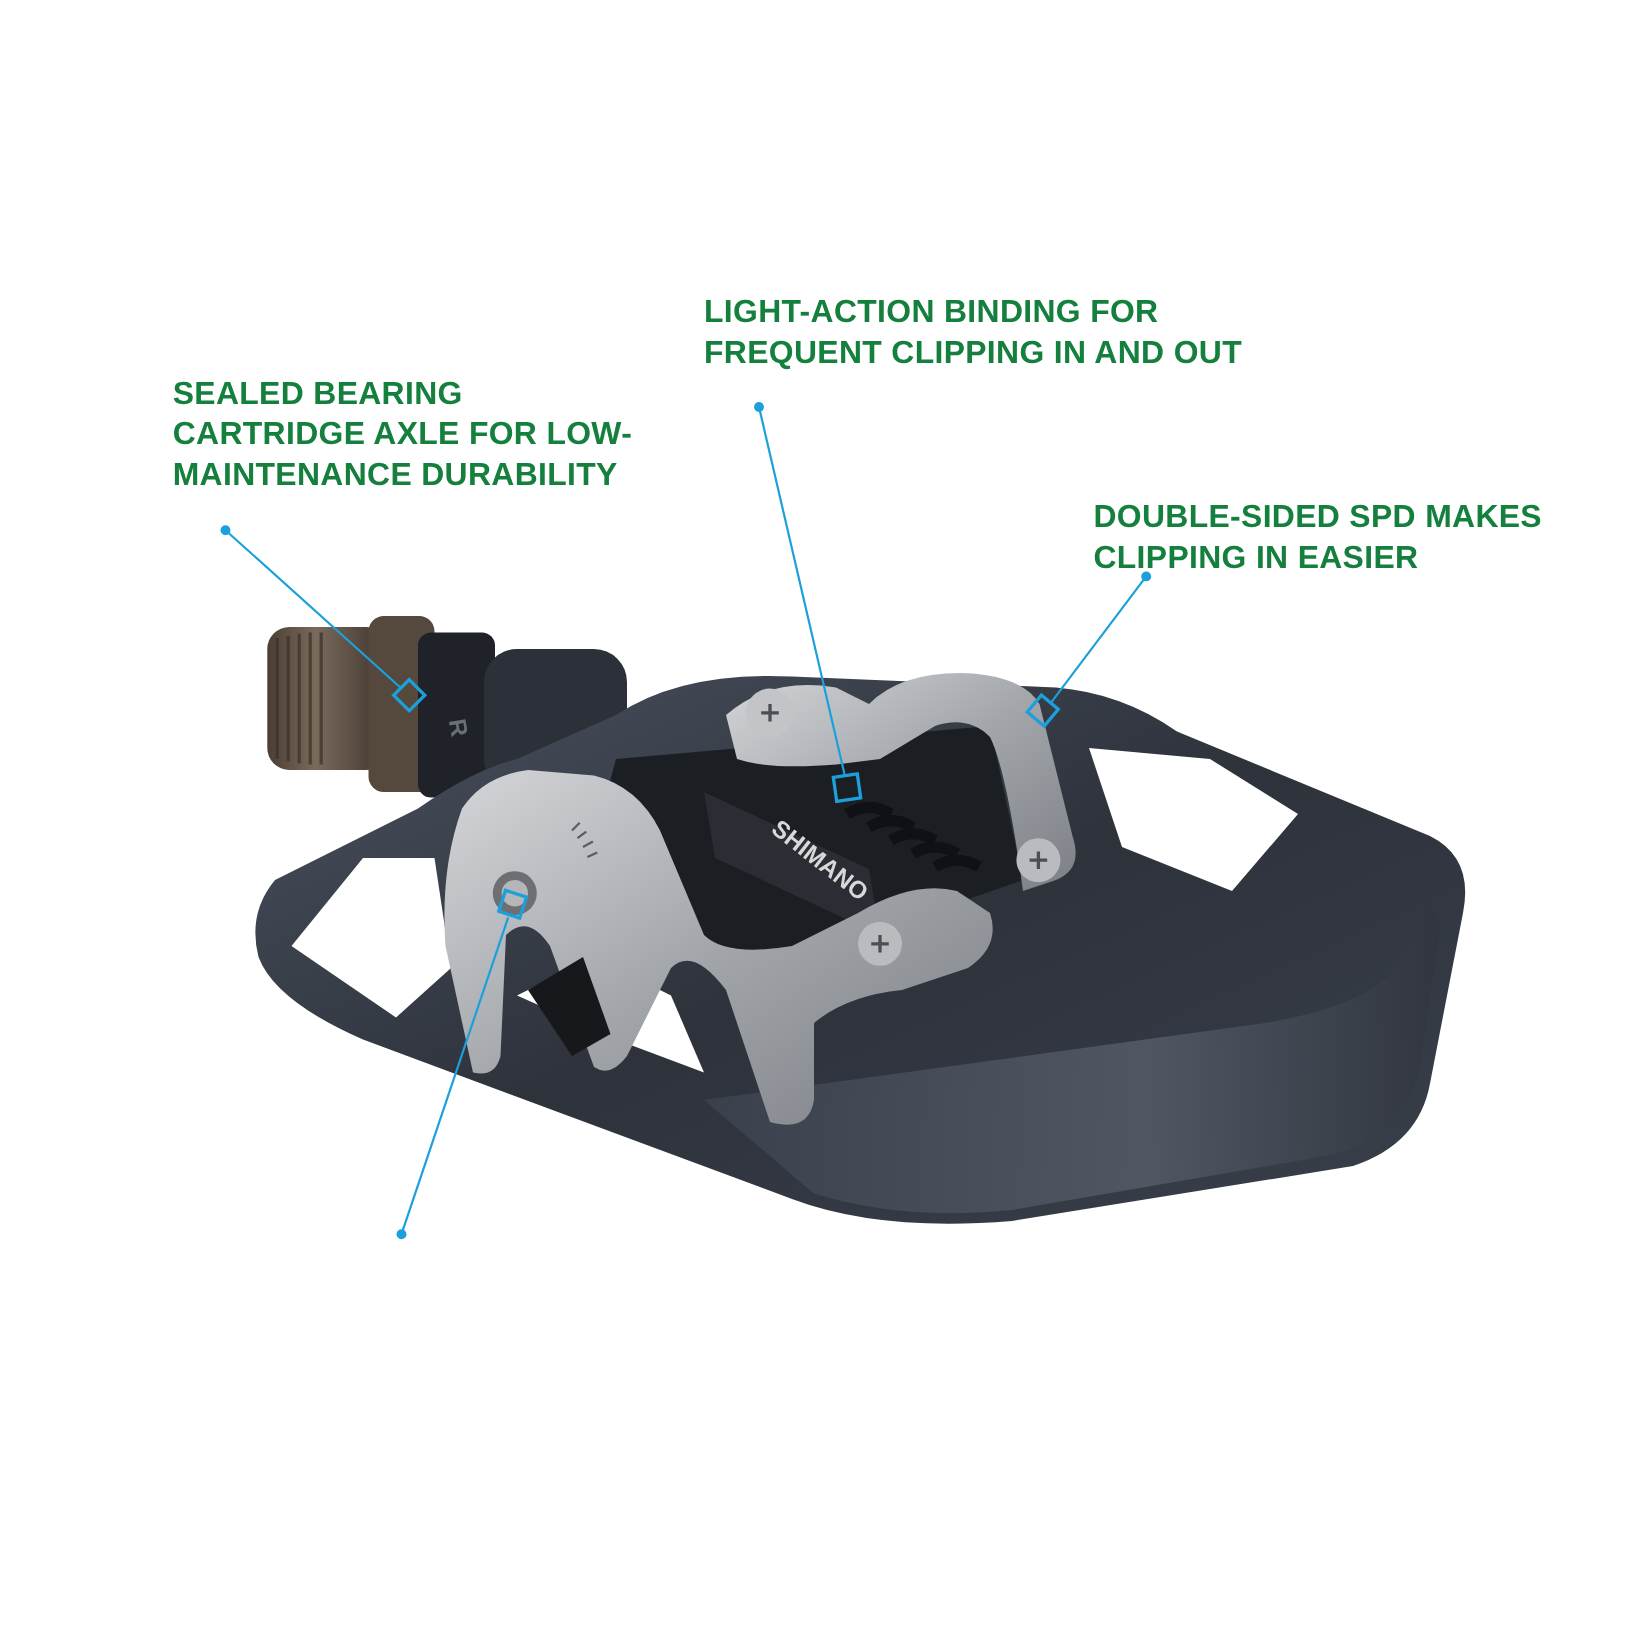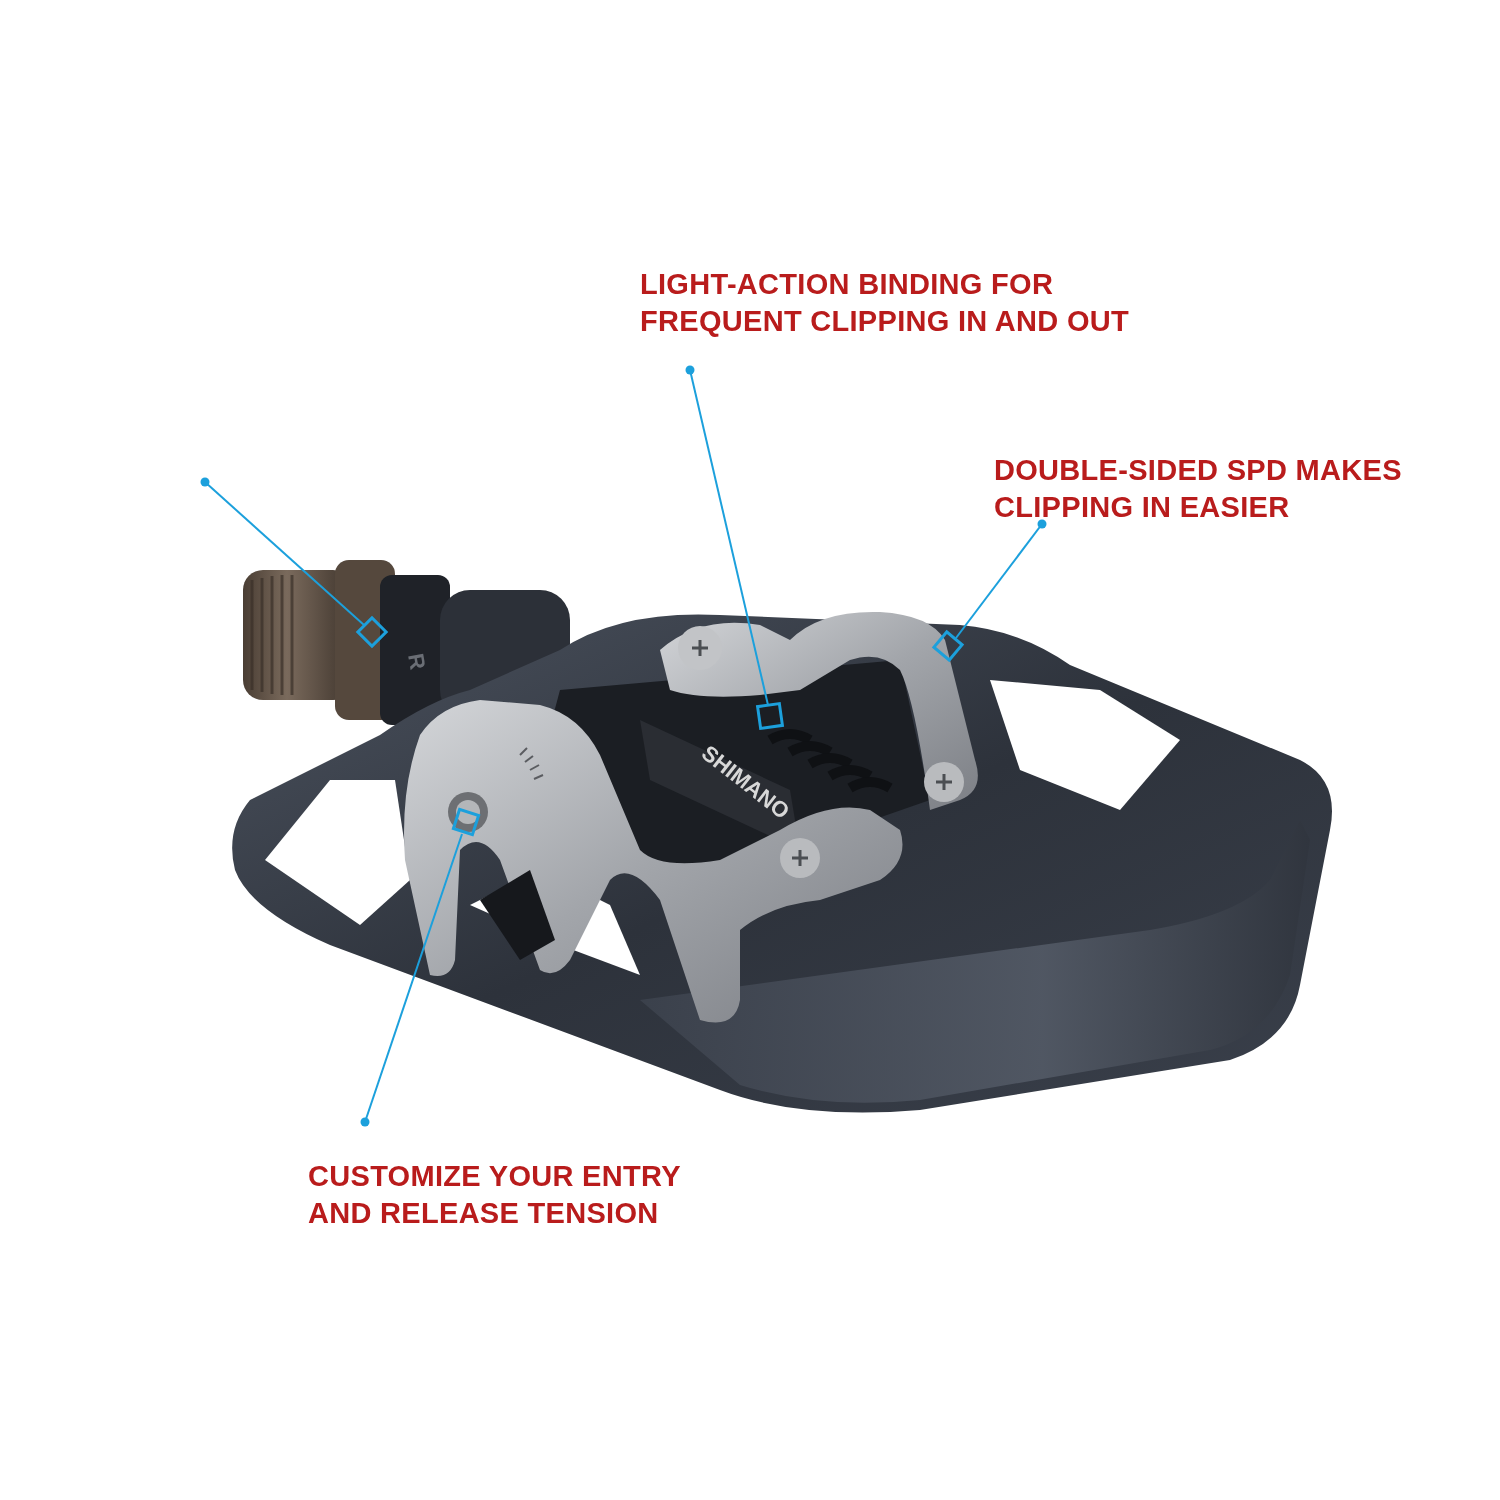--- a/index.html
+++ b/index.html
@@ -6,21 +6,21 @@
     body { width: 1500px; height: 1500px; position: relative; overflow: hidden;
            font-family: "Liberation Sans", "DejaVu Sans", sans-serif; }
     .stage { position: absolute; left: 0; top: 0; width: 1500px; height: 1500px; }
     .pedal-svg { position: absolute; left: 0; top: 0; width: 1500px; height: 1500px; }
     .callout-text {
       position: absolute;
       font-family: "Liberation Sans", "DejaVu Sans", sans-serif;
       font-weight: bold;
       font-size: 29px;
       line-height: 37px;
-      color: #b91c1c;
+      color: #15803d;
       letter-spacing: 0.3px;
       white-space: pre-line;
       margin: 0;
     }
     .overlay-svg { position: absolute; left: 0; top: 0; width: 1500px; height: 1500px; pointer-events: none; }
     .brand-text { font-family: "Liberation Sans", "DejaVu Sans", sans-serif; font-weight: bold; }
   </style>
 </head>
 <body>
 
@@ -142,20 +142,21 @@
       <circle cx="1042" cy="524" r="4.5" fill="#1ca0dc"></circle>
       <rect x="938" y="636" width="20" height="20" fill="none" stroke="#1ca0dc" stroke-width="3" transform="rotate(40 948 646)"></rect>
     </g>
     <g>
       <line x1="365" y1="1122" x2="462" y2="834" stroke="#1ca0dc" stroke-width="2"></line>
       <circle cx="365" cy="1122" r="4.5" fill="#1ca0dc"></circle>
       <rect x="456" y="812" width="20" height="20" fill="none" stroke="#1ca0dc" stroke-width="3" transform="rotate(18 466 822)"></rect>
     </g>
   </svg>
 
+  <p class="callout-text" style="left:157px; top:340px;">SEALED BEARING
+CARTRIDGE AXLE FOR LOW-
+MAINTENANCE DURABILITY</p>
   <p class="callout-text" style="left:640px; top:266px;">LIGHT-ACTION BINDING FOR
 FREQUENT CLIPPING IN AND OUT</p>
   <p class="callout-text" style="left:994px; top:420px;margin-top:32px;">DOUBLE-SIDED SPD MAKES
 CLIPPING IN EASIER</p>
-  <p class="callout-text" style="left:308px; top:1158px;">CUSTOMIZE YOUR ENTRY
-AND RELEASE TENSION</p>
 
 </div>
 
 </body></html>

